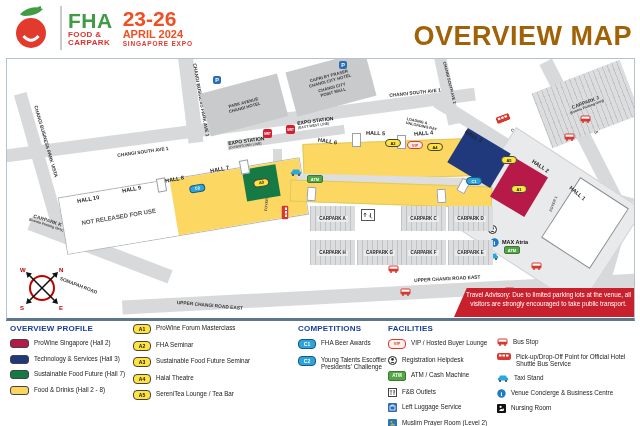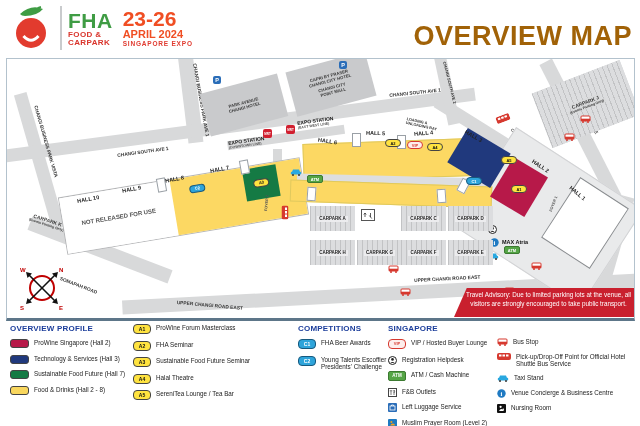--- a/index.html
+++ b/index.html
@@ -369,21 +369,21 @@
           <span class="bc lgb">C1</span>
           <span>FHA Beer Awards</span>
         </div>
       <div class="li">
           <span class="bc lgb">C2</span>
           <span>Young Talents Escoffier / Presidents' Challenge</span>
         </div>
     </div>
 
     <div class="lcol" style="left:388px;width:108px;">
-      <div class="lh">SINGAPORE</div>
+      <div class="lh">FACILITIES</div>
       <div class="li">
           <span class="bvip lgb fic" style="font-size:4px;">VIP</span>
           <span>VIP / Hosted Buyer Lounge</span>
         </div>
       <div class="li">
           <span class="fic">
             <svg width="9" height="9">
               <circle cx="4.5" cy="4.5" r="4" fill="#fff" stroke="#222"></circle>
               <circle cx="4.5" cy="3.4" r="1.3" fill="#222"></circle>
               <path d="M2.3 7 Q4.5 4.8 6.7 7 Z" fill="#222"></path>

